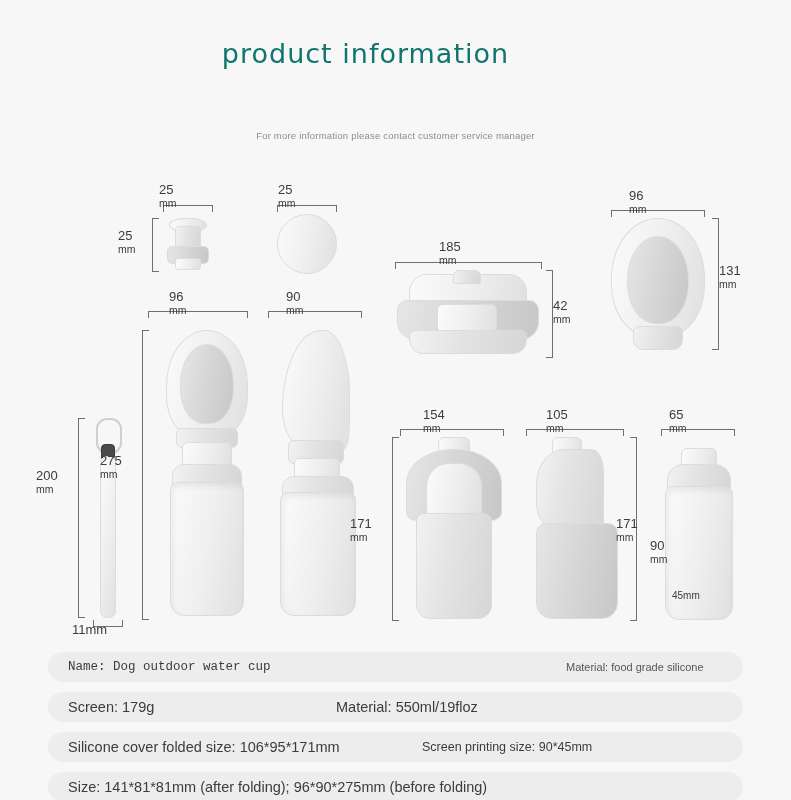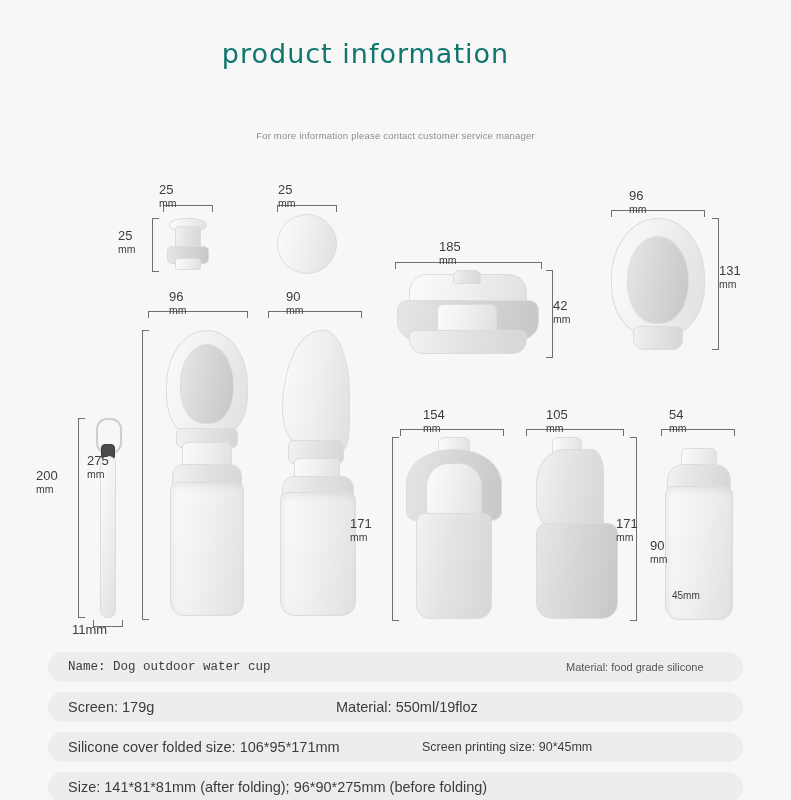--- a/index.html
+++ b/index.html
@@ -204,21 +204,21 @@
     <div class="shape light" style="left:24px; top:112px; width:48px; height:28px; border-radius:6px;"></div>
     <div class="shape" style="left:14px; top:134px; width:68px; height:24px; border-radius:12px 12px 6px 6px;"></div>
     <div class="shape light shadow" style="left:12px; top:152px; width:72px; height:132px; border-radius:8px 8px 14px 14px;"></div>
   </div>
   <div class="hbar" style="left:148px; top:311px; width:98px;"></div>
   <div class="dim" style="left:169px; top:291px; width:56px;">
     <span class="v">96</span>
     <span class="u">mm</span>
   </div>
   <div class="vbar left" style="left:142px; top:330px; height:288px;"></div>
-  <div class="dim" style="left:87px; top:455px; width:42px;">
+  <div class="dim" style="left:100px; top:455px; width:42px;">
     <span class="v">275</span>
     <span class="u">mm</span>
   </div>
 
   <div class="prod" style="left:272px; top:330px; width:96px; height:290px;">
     <div class="shape light" style="left:10px; top:0; width:66px; height:118px; border-radius:60% 40% 10% 40% / 70% 55% 25% 35%;"></div>
     <div class="shape" style="left:16px; top:110px; width:54px; height:22px; border-radius:6px;"></div>
     <div class="shape light" style="left:22px; top:128px; width:44px; height:24px; border-radius:5px;"></div>
     <div class="shape" style="left:10px; top:146px; width:70px; height:22px; border-radius:12px 12px 6px 6px;"></div>
     <div class="shape light shadow" style="left:8px; top:162px; width:74px; height:122px; border-radius:8px 8px 14px 14px;"></div>
@@ -262,21 +262,21 @@
     <span class="u">mm</span>
   </div>
 
   <div class="prod" style="left:661px; top:448px; width:76px; height:172px;">
     <div class="shape light" style="left:20px; top:0; width:34px; height:22px; border-radius:6px 6px 4px 4px;"></div>
     <div class="shape" style="left:6px; top:16px; width:62px; height:26px; border-radius:16px 16px 6px 6px;"></div>
     <div class="shape light shadow" style="left:4px; top:38px; width:66px; height:132px; border-radius:8px 8px 14px 14px;"></div>
   </div>
   <div class="hbar" style="left:661px; top:429px; width:72px;"></div>
   <div class="dim" style="left:669px; top:409px; width:56px;">
-    <span class="v">54</span>
+    <span class="v">65</span>
     <span class="u">mm</span>
   </div>
   <div class="dim" style="left:650px; top:540px; width:40px;">
     <span class="v">90</span>
     <span class="u">mm</span>
   </div>
   <div class="dim one-line" style="left:672px; top:588px; width:70px; font-size:14px;">
     <span class="v" style="font-size:10px;">45mm</span>
   </div>
 

